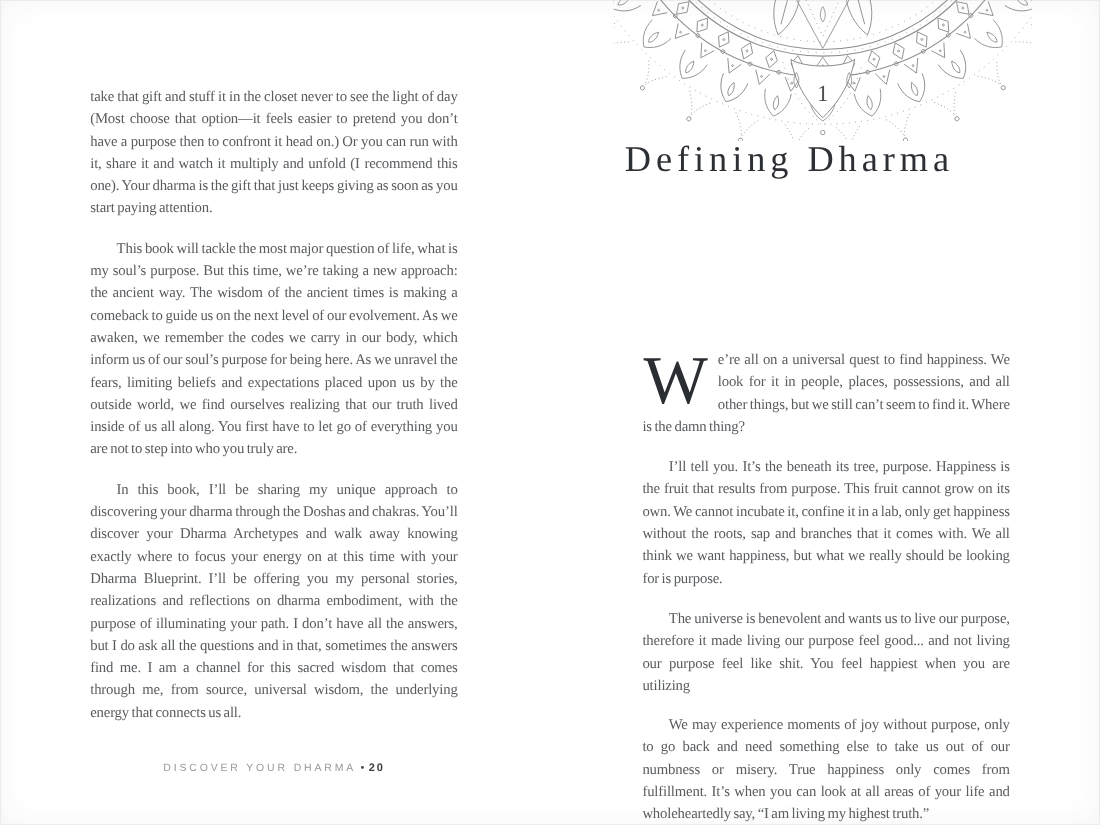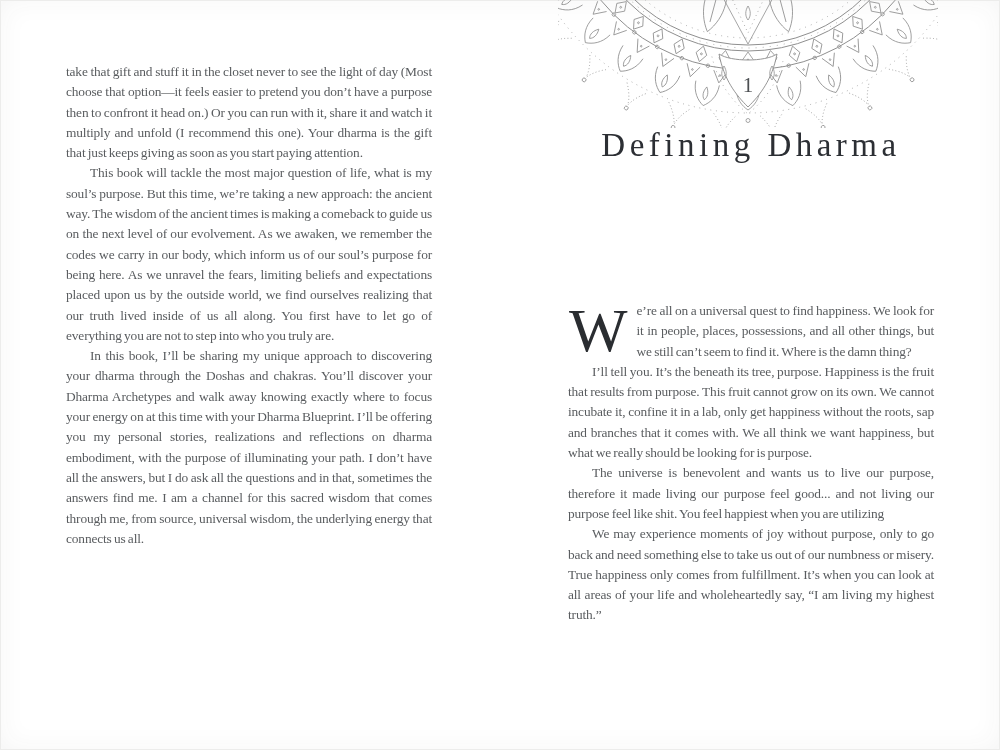--- a/index.html
+++ b/index.html
@@ -14,41 +14,41 @@
     box-shadow: inset 0 0 0 1px #ececeb, inset 0 0 28px rgba(60,60,60,.05);
     overflow:hidden;
   }
   
   .page-left{position:absolute;left:66px;top:62px;width:366px;height:688px}
   .bodycopy{
     font-size:13.4px;line-height:20.3px;color:#595c5f;
     text-align:justify;letter-spacing:-0.15px;word-spacing:-0.9px;
     hyphens:auto;-webkit-hyphens:auto;
   }
-  .bodycopy p{margin:0;text-indent:24px}
+  .bodycopy p{margin:16px;text-indent:24px}
   .bodycopy p.p-first{text-indent:0}
   .runfoot{
     position:absolute;left:0;top:631px;width:366px;text-align:center;
     font-family:"Liberation Sans",sans-serif;font-size:9.5px;
     letter-spacing:2.6px;color:#95989a;white-space:nowrap;
   }
   .fbullet{color:#4a4d50;margin:0 4px;letter-spacing:0;font-size:10px}
   .fpage{color:#3b3e41;font-weight:bold;letter-spacing:1.6px;font-size:10px}
   
   .page-right{position:absolute;left:568px;top:0;width:366px;height:750px}
   .mandala-wrap{position:absolute;left:-10px;top:0;width:380px;height:128px}
   #mandala{display:block;width:380px;height:128px}
   #mandala path,#mandala circle{fill:none;stroke:#8f8f8f;stroke-width:.8}
   #mandala .dot{stroke-linecap:round}
   #mandala .thick{stroke-width:1}
   #mandala .fillwhite{fill:#ffffff;stroke:#8a8a8a;stroke-width:.9}
   #mandala text{font-family:"Liberation Serif",serif;font-size:21px;fill:#4c4f52;stroke:none;text-anchor:middle}
   .chapter-title{
     position:absolute;left:0;top:127px;width:366px;margin:0;
-    text-align:center;font-family:"Liberation Serif",serif;
+    text-align:left;font-family:"Liberation Serif",serif;
     font-size:33px;font-weight:400;letter-spacing:4.5px;color:#2c2f34;
     white-space:nowrap;
   }
   .right-copy{position:absolute;left:0;top:301px;width:366px}
   .dropcap{
     float:left;font-size:62px;line-height:48px;
     padding:5px 9px 0 1px;color:#2a2d31;letter-spacing:0;
     text-indent:0;
   }
 </style>
@@ -56,20 +56,23 @@
 <body>
 
 <div class="spread">
 
   <section class="page-left">
     <div class="bodycopy">
       <p class="p-first">take that gift and stuff it in the closet never to see the light of day (Most choose that option—it feels easier to pretend you don’t have a purpose then to confront it head on.) Or you can run with it, share it and watch it multiply and unfold (I recommend this one). Your dharma is the gift that just keeps giving as soon as you start paying attention.</p>
       <p>This book will tackle the most major question of life, what is my soul’s purpose. But this time, we’re taking a new approach: the ancient way. The wisdom of the ancient times is making a comeback to guide us on the next level of our evolvement. As we awaken, we remember the codes we carry in our body, which inform us of our soul’s purpose for being here. As we unravel the fears, limiting beliefs and expectations placed upon us by the outside world, we find ourselves realizing that our truth lived inside of us all along. You first have to let go of everything you are not to step into who you truly are.</p>
       <p>In this book, I’ll be sharing my unique approach to discovering your dharma through the Doshas and chakras. You’ll discover your Dharma Archetypes and walk away knowing exactly where to focus your energy on at this time with your Dharma Blueprint. I’ll be offering you my personal stories, realizations and reflections on dharma embodiment, with the purpose of illuminating your path. I don’t have all the answers, but I do ask all the questions and in that, sometimes the answers find me. I am a channel for this sacred wisdom that comes through me, from source, universal wisdom, the underlying energy that connects us all.</p>
     </div>
+    <footer class="runfoot">
+      <span class="ftitle">DISCOVER YOUR DHARMA</span><span class="fbullet">•</span><span class="fpage">20</span>
+    </footer>
   </section>
 
   <section class="page-right">
 
     <div class="mandala-wrap">
       <svg id="mandala" viewBox="0 0 380 128" aria-hidden="true">
         <g id="mandala-rings">
             <g transform="translate(190,-120) rotate(15) translate(0,95)">
               <path d="M0,0 C-14,18 -14,44 0,62 C14,44 14,18 0,0"></path>
               <path d="M0,10 L0,52"></path>

